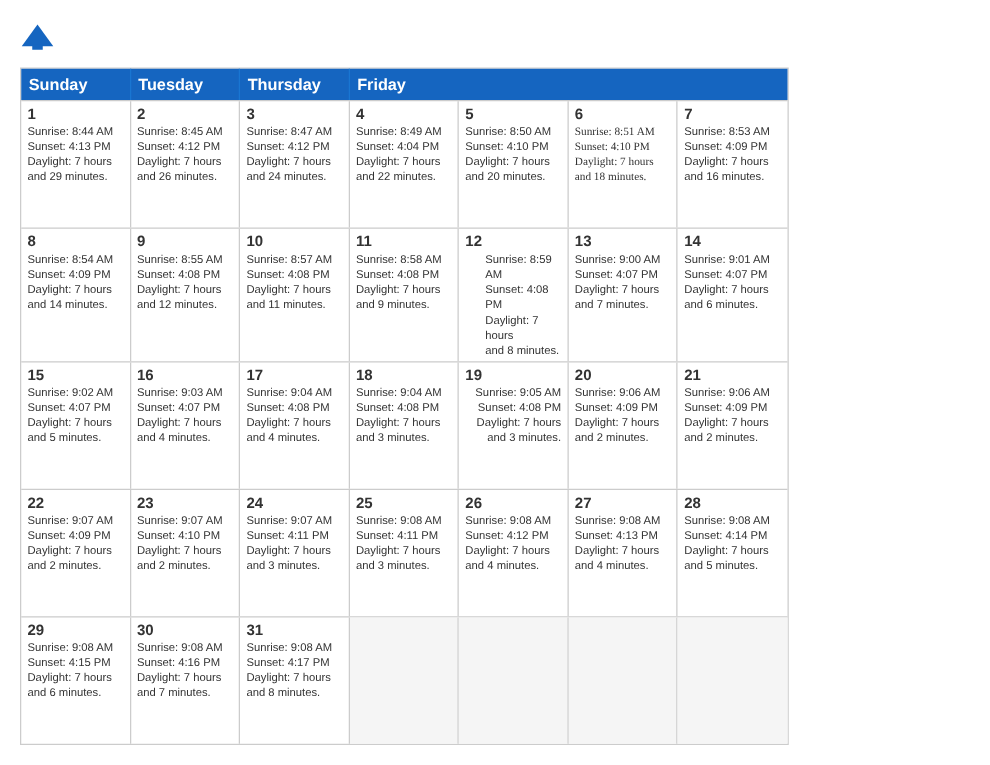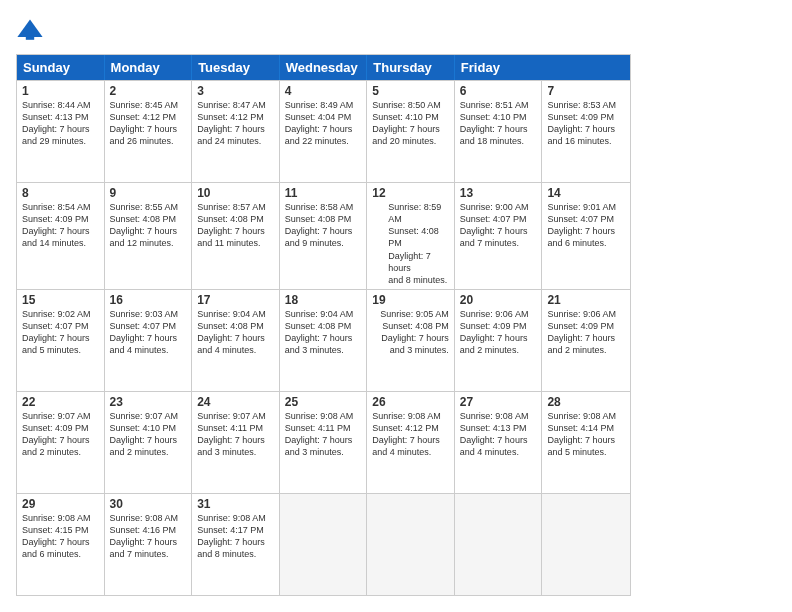--- a/index.html
+++ b/index.html
@@ -123,23 +123,21 @@
     </div>
     <div class="title-block">
       <div class="main-title"></div>
       <div class="subtitle"></div>
     </div>
   </div>
 
   <div class="calendar">
     <div class="cal-header" id="cal-header">
         <div class="cal-header-cell">Sunday</div>
-        <div class="cal-header-cell">Monday</div>
         <div class="cal-header-cell">Tuesday</div>
-        <div class="cal-header-cell">Wednesday</div>
         <div class="cal-header-cell">Thursday</div>
         <div class="cal-header-cell">Friday</div>
       </div>
     <div class="cal-body" id="cal-body">
         <div class="cal-row">
           <div class="cal-cell">
             <span class="day-num">1</span>
             <div class="cell-text" style="white-space: pre-line;">Sunrise: 8:44 AM
 Sunset: 4:13 PM
 Daylight: 7 hours
@@ -168,21 +166,21 @@
           </div>
           <div class="cal-cell">
             <span class="day-num">5</span>
             <div class="cell-text" style="white-space: pre-line;">Sunrise: 8:50 AM
 Sunset: 4:10 PM
 Daylight: 7 hours
 and 20 minutes.</div>
           </div>
           <div class="cal-cell">
             <span class="day-num">6</span>
-            <div class="cell-text" style="white-space: pre-line;">Sunrise: 8:51 AM
+            <div class="cell-text" style="white-space: pre-line; font-family: Liberation Serif, serif;">Sunrise: 8:51 AM
 Sunset: 4:10 PM
 Daylight: 7 hours
 and 18 minutes.</div>
           </div>
           <div class="cal-cell">
             <span class="day-num">7</span>
             <div class="cell-text" style="white-space: pre-line;">Sunrise: 8:53 AM
 Sunset: 4:09 PM
 Daylight: 7 hours
 and 16 minutes.</div>

